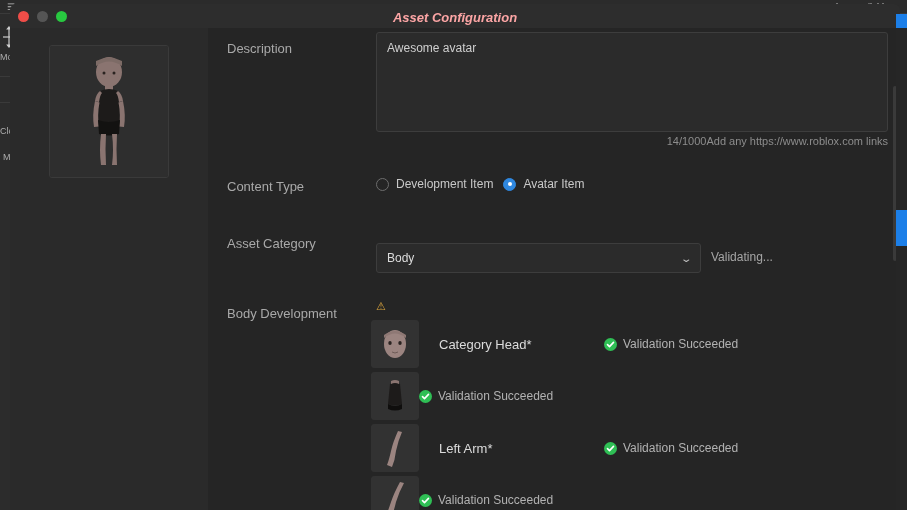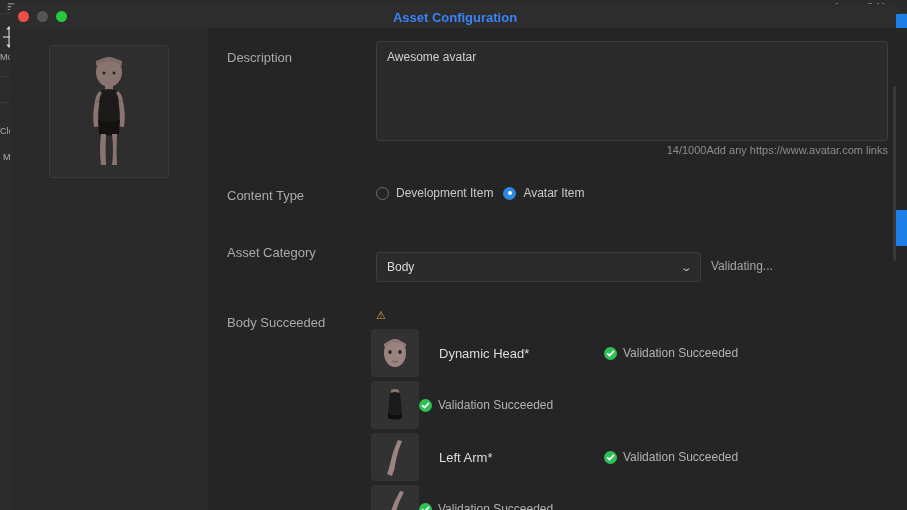--- a/index.html
+++ b/index.html
@@ -39,21 +39,21 @@
     background: #2d2d2d; border-top-left-radius: 6px; border-top-right-radius: 6px;
   }
   .traffic { position: absolute; left: 8px; top: 7px; display: flex; gap: 8px; }
   .tl { width: 11px; height: 11px; border-radius: 50%; }
   .tl.red { background: #ef4d48; }
   .tl.gray { background: #555555; }
   .tl.green { background: #28c840; }
   .modal-title {
     position: absolute; left: 0; right: 0; top: 0; height: 26px;
     display: flex; align-items: center; justify-content: center;
-    color: #3b82f6; font-size: 13px; font-weight: 600;
+    color: #fca5a5; font-size: 13px; font-weight: 600; font-style: italic;
   }
 
   .modal-body {
     position: absolute; top: 28px; left: 10px; width: 890px; height: 482px;
     background: #252525; overflow: hidden;
   }
 
   
   .left-col {
     position: absolute; left: 0; top: 0; width: 198px; height: 482px;
@@ -63,21 +63,21 @@
     position: absolute; left: 39px; top: 17px; width: 120px; height: 133px;
     background: #2e2e2e; border: 1px solid #3a3a3a; border-radius: 3px;
     overflow: hidden;
   }
   .avatar-card svg { display: block; }
 
   
   .form-col {
     position: absolute; left: 198px; top: 0; width: 692px; height: 482px;
   }
-  .row { position: absolute; left: 0; width: 692px; margin-top: 9px; }
+  .row { position: absolute; left: 0; width: 692px; }
   .row-label {
     position: absolute; left: 19px; width: 145px;
     color: #a9a9a9; font-size: 13px; line-height: 17px;
   }
   .field { position: absolute; left: 168px; }
 
   
   .desc-row { top: 4px; height: 120px; }
   .desc-box {
     width: 512px; height: 100px; background: #2b2b2b;
@@ -253,21 +253,21 @@
 
       <div class="form-col">
 
         <div class="row desc-row">
           <div class="row-label" style="top:8px;">Description</div>
           <div class="field" style="top:0;">
             <div class="desc-box" placeholder="Describe your asset">Awesome avatar</div>
           </div>
           <div class="desc-meta">
             <span>14/1000</span>
-            <span>Add any https://www.avatar.com links</span>
+            <span>Add any https://www.roblox.com links</span>
           </div>
         </div>
 
         <div class="row ct-row">
           <div class="row-label" style="top:2px;">Content Type</div>
           <div class="ct-options">
             <label class="radio-item">
               <span class="radio"></span>
               <span class="radio-label">Development Item</span>
             </label>
@@ -281,39 +281,39 @@
         <div class="row ac-row">
           <div class="row-label" style="top:-8px;">Asset Category</div>
           <div class="select">
             <span class="val">Body</span>
             <span class="chev">⌄</span>
           </div>
           <div class="validating">Validating...</div>
         </div>
 
         <div class="row bv-row">
-          <div class="row-label" style="top:5px;">Body Succeeded</div>
+          <div class="row-label" style="top:5px;">Body Development</div>
           <div class="warn">
             <span class="warn-ico">⚠</span>
           </div>
 
           <div class="vlist">
 
             <div class="vrow">
               <div class="vthumb">
                 <svg width="48" height="48" viewBox="0 0 48 48" aria-hidden="true">
                   <rect width="48" height="48" fill="#323232"></rect>
                   <ellipse cx="24" cy="24" rx="11" ry="14" fill="#9b8480"></ellipse>
                   <path d="M13 18 q11 -9 22 0 l0 -3 q-11 -8 -22 0 z" fill="#8e7874"></path>
                   <ellipse cx="19" cy="23" rx="1.7" ry="2" fill="#2a2320"></ellipse>
                   <ellipse cx="29" cy="23" rx="1.7" ry="2" fill="#2a2320"></ellipse>
                   <path d="M21 32 q3 2 6 0" stroke="#6d5b57" stroke-width="1" fill="none"></path>
                 </svg>
               </div>
-              <div class="vname">Dynamic Head*</div>
+              <div class="vname">Category Head*</div>
               <div class="vstatus">
                 <span class="check">
                   <svg width="9" height="9" viewBox="0 0 9 9">
                       <path d="M1.5 4.6 L3.5 6.6 L7.5 2.4" stroke="#ffffff" stroke-width="1.6" fill="none" stroke-linecap="round" stroke-linejoin="round"></path>
                     </svg>
                 </span>
                 <span class="vstatus-text">Validation Succeeded</span>
               </div>
             </div>
 

